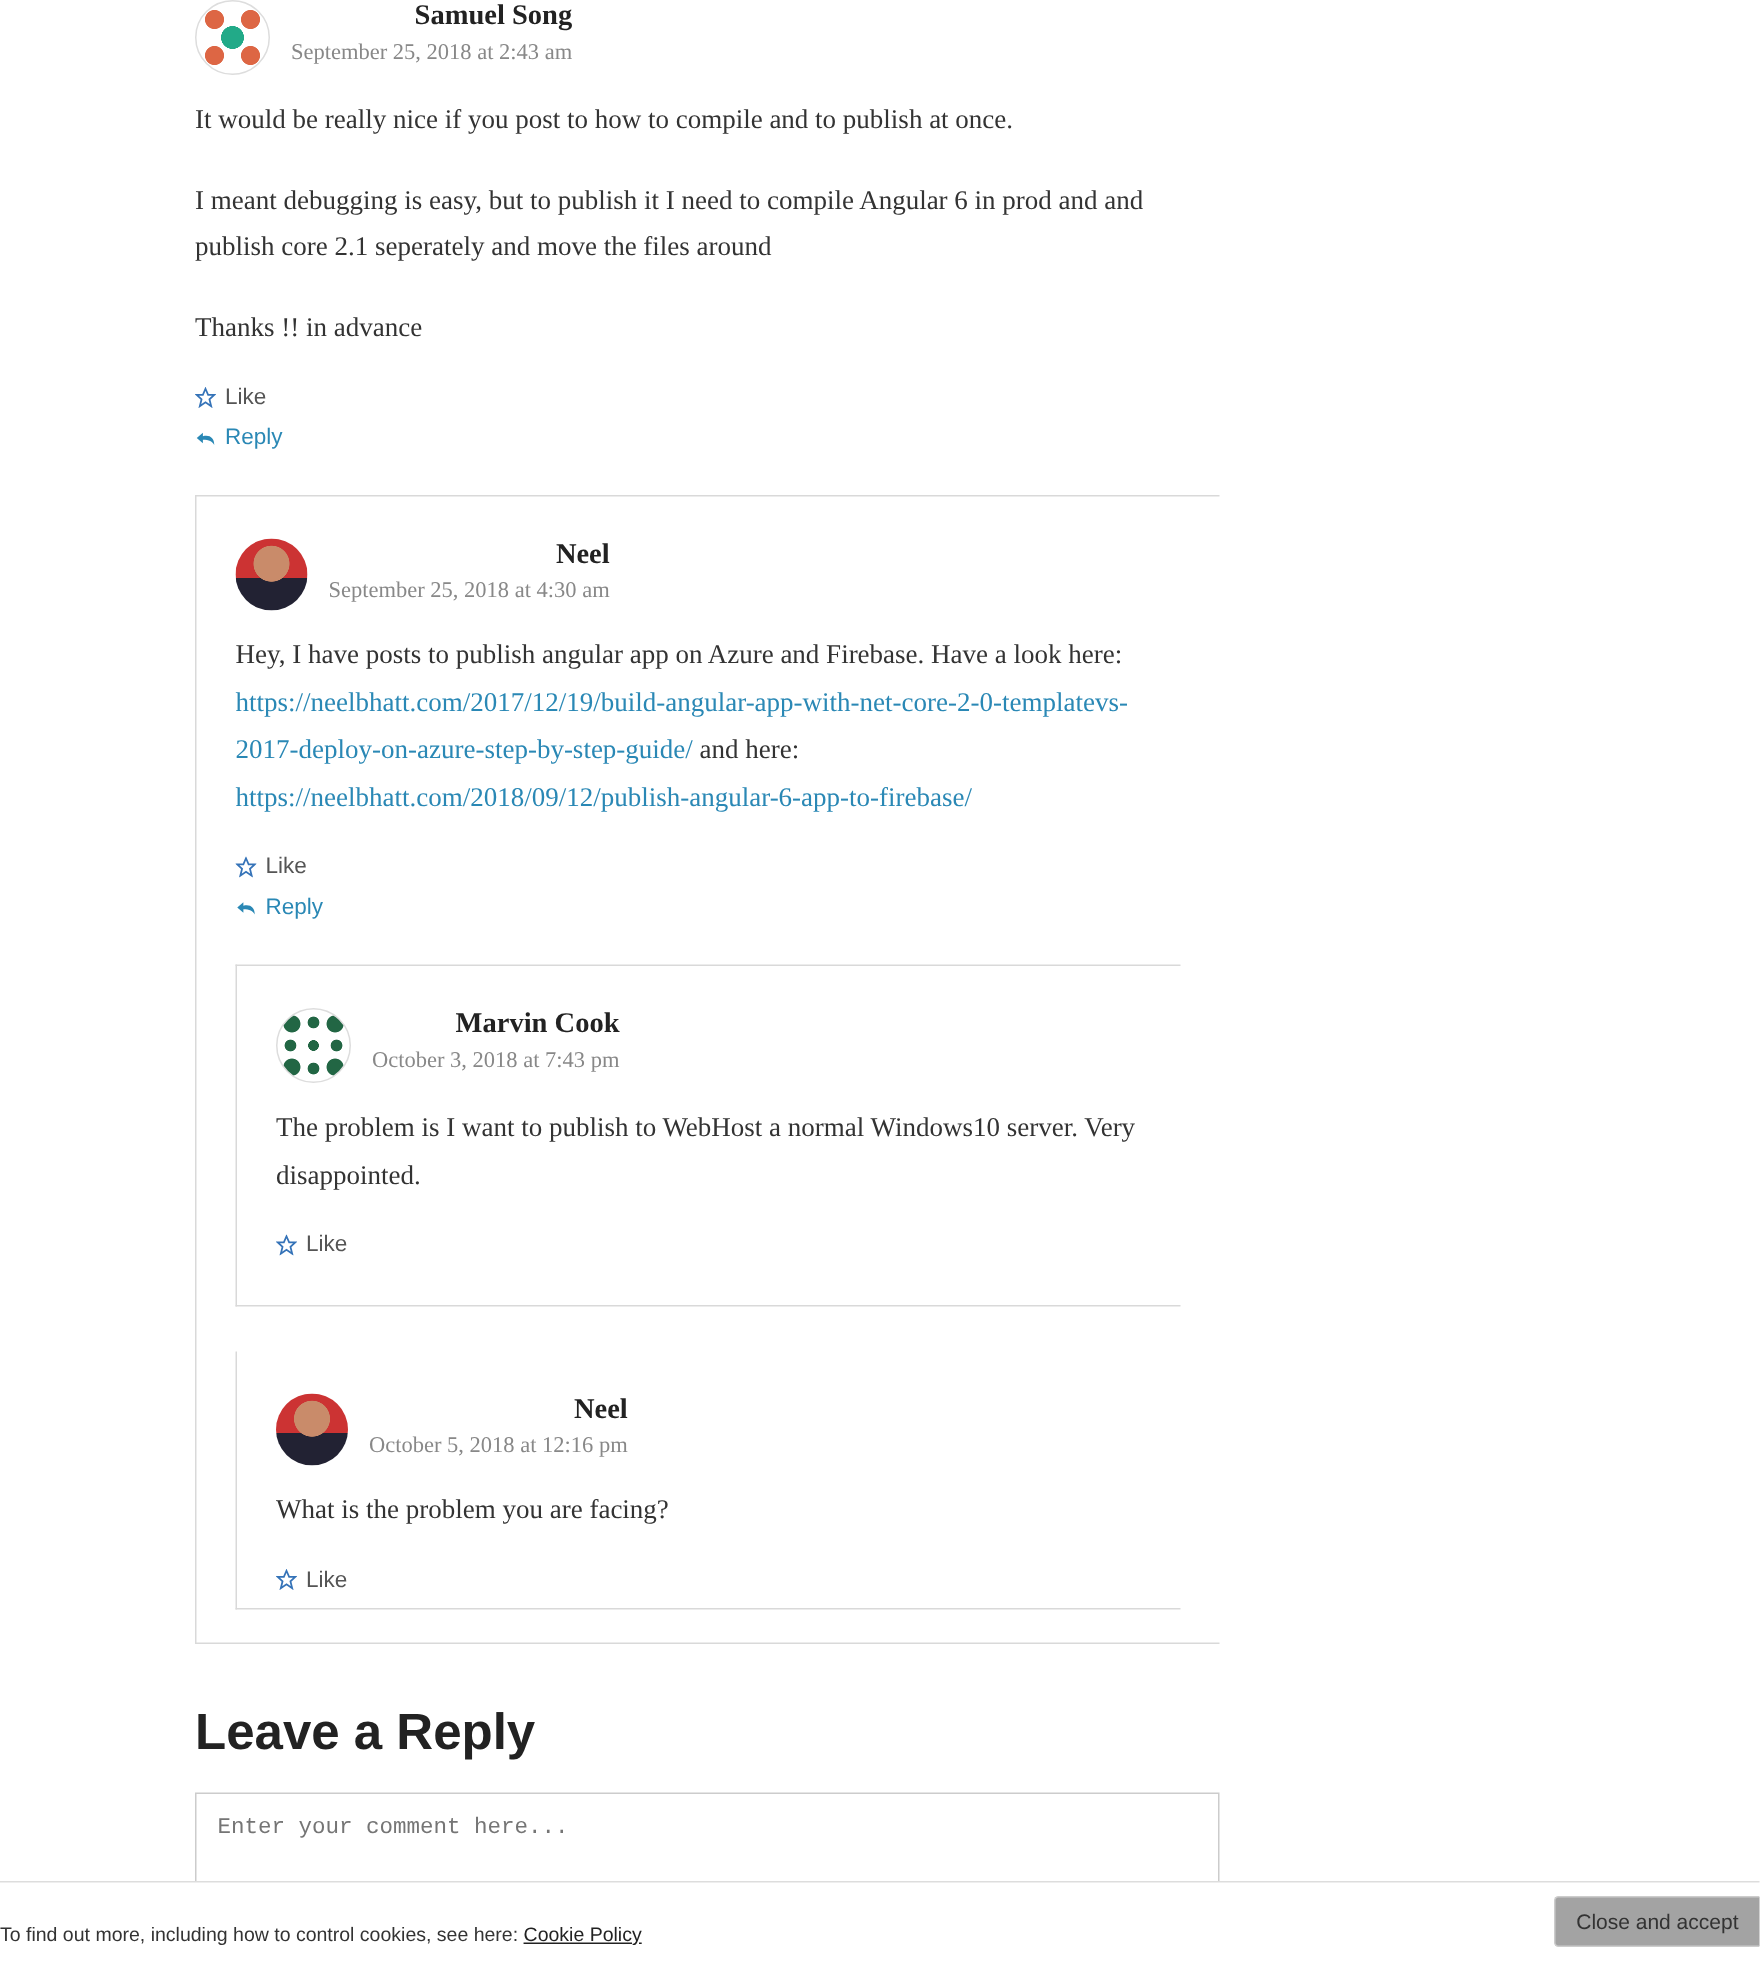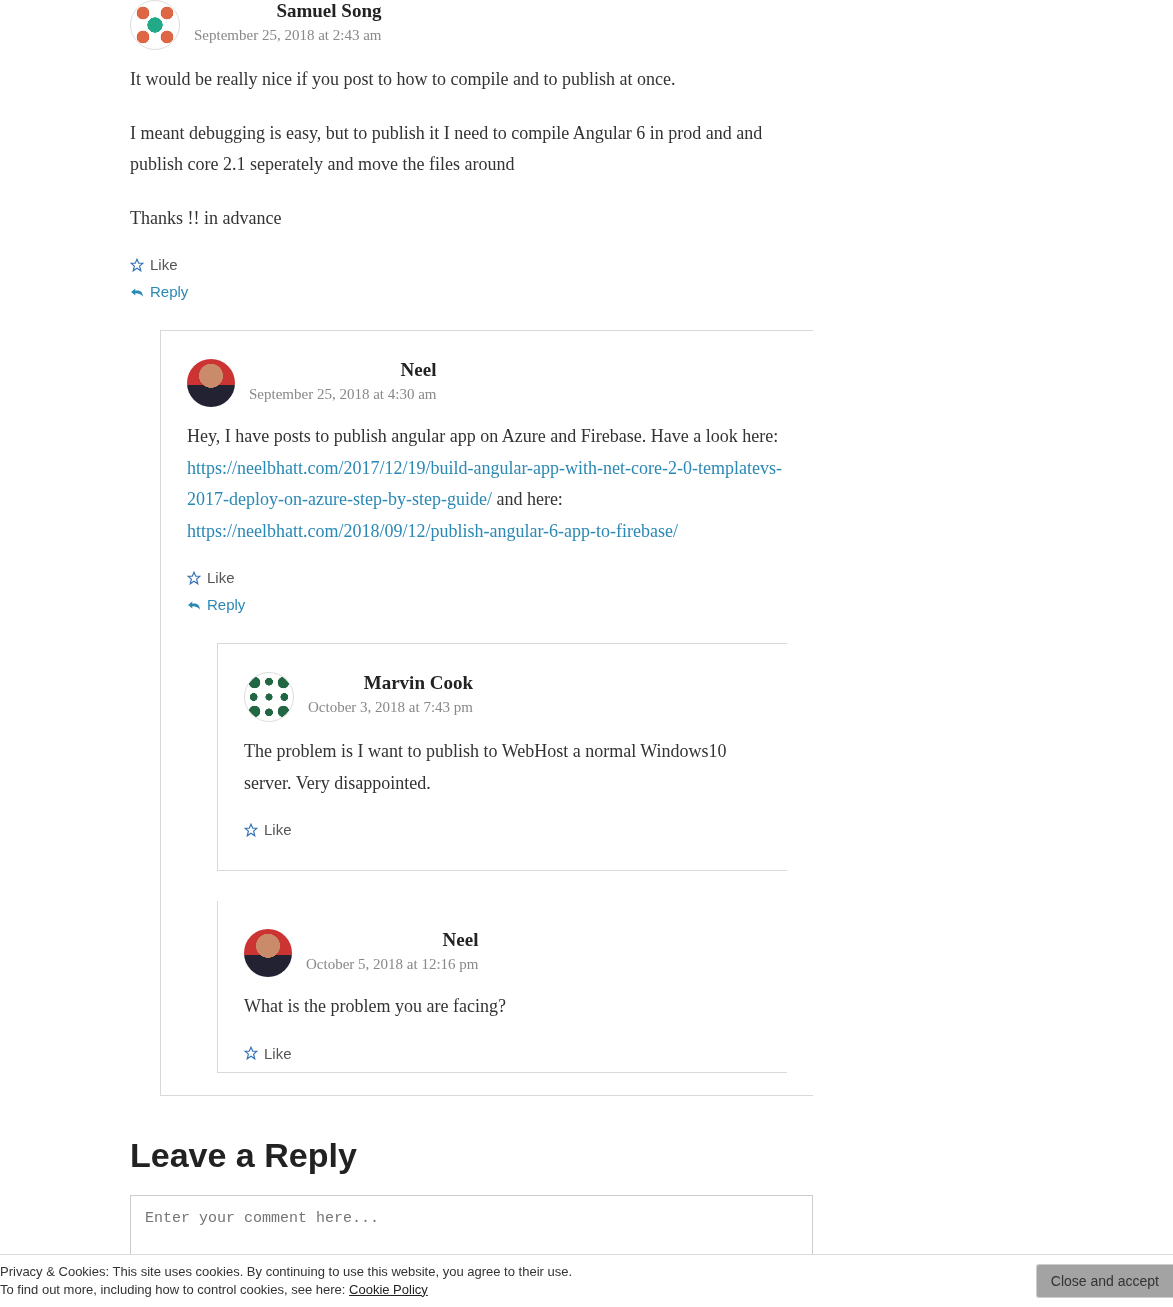--- a/index.html
+++ b/index.html
@@ -75,21 +75,20 @@
   }
   .reply-row a {
     color: #2a88b5;
     text-decoration: none;
     font-size: 15px;
   }
   .star-icon svg { width: 14px; height: 14px; display: block; }
   .reply-icon svg { width: 14px; height: 12px; display: block; }
 
   .nested {
-    margin-left: 30px;
     margin-top: 30px;
     border: 1px solid #d9d9d9;
     border-right: none;
     padding: 28px 26px 22px 26px;
   }
 
   .reply-heading {
     font-family: "Segoe UI", -apple-system, Arial, sans-serif;
     font-weight: 700;
     font-size: 34px;
@@ -281,17 +280,17 @@
     </article>
   </article>
 
   <h2 class="reply-heading">Leave a Reply</h2>
   <textarea class="reply-box" placeholder="Enter your comment here..." style=""></textarea>
 
 </div>
 
 <div class="cookie-bar">
   <div class="cookie-text">
-    <span>Privacy &amp; Cookies: This site uses cookies. By continuing to use this website, you agree to their use.</span><br>
+    <br>
     <span>To find out more, including how to control cookies, see here: </span><a href="#">Cookie Policy</a>
   </div>
   <button class="cookie-close">Close and accept</button>
 </div>
 
 </body></html>

